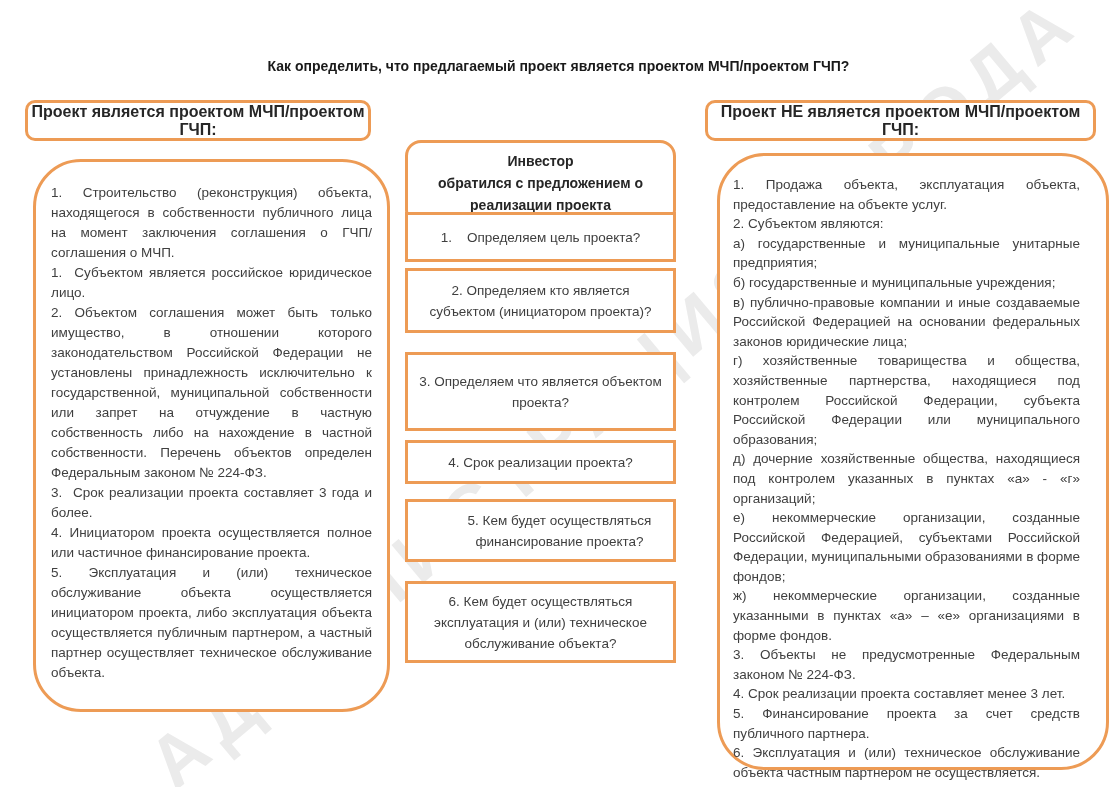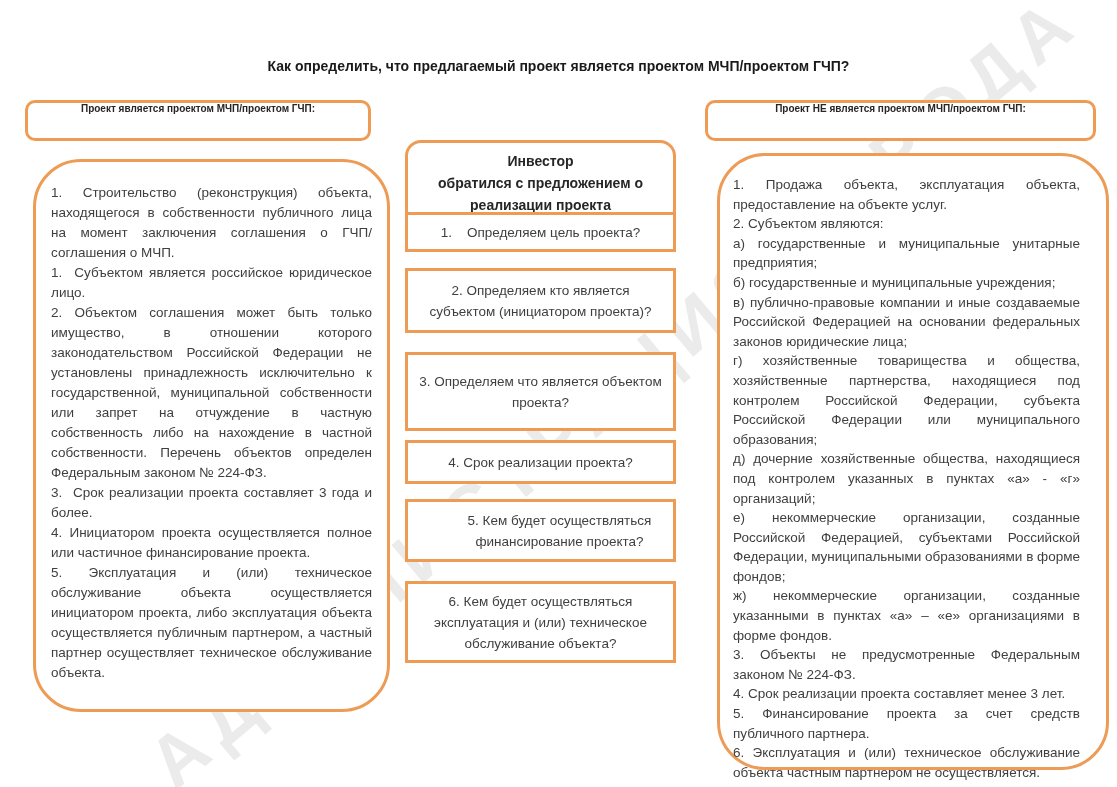--- a/index.html
+++ b/index.html
@@ -14,21 +14,21 @@
     user-select:none;pointer-events:none;z-index:0;
   }
   .wm1{left:20px;top:350px;}
   .title{
     position:absolute;left:0;top:58px;width:1117px;text-align:center;
     font-size:14px;font-weight:bold;color:#1a1a1a;z-index:2;
   }
   .hdr{
     position:absolute;border:3px solid #ed9b55;border-radius:10px;
     display:flex;justify-content:center;text-align:center;
-    font-size:10px;font-weight:bold;color:#262626;background:#ffffff;z-index:1;
+    font-size:16px;font-weight:bold;color:#262626;background:#ffffff;z-index:1;
   }
   .left-hdr{left:25px;top:100px;width:340px;height:35px;}
   .right-hdr{left:705px;top:100px;width:385px;height:35px;}
   .bigbox{
     position:absolute;border:3px solid #ed9b55;border-radius:48px;
     background:#ffffff;color:#3f3f3f;font-size:13.5px;z-index:1;
     box-sizing:border-box;
   }
   .left-box{left:33px;top:159px;width:357px;height:553px;padding:21px 15px;line-height:20px;}
   .right-box{left:705px;top:153px;width:392px;height:617px;padding:19px 26px 19px 13px;line-height:19.6px;margin-left:12px;}
@@ -41,21 +41,21 @@
     box-sizing:border-box;
     margin-top:48px;
   }
   .step{
     position:absolute;left:405px;width:271px;
     border:3px solid #ed9b55;background:#ffffff;color:#3f3f3f;
     display:flex;align-items:center;justify-content:center;text-align:center;
     font-size:13.5px;line-height:21px;z-index:1;box-sizing:border-box;
     padding:2px 10px;
   }
-  .s1{top:212px;height:40px;}
+  .s1{top:212px;height:50px;}
   .s2{top:268px;height:65px;}
   .s3{top:352px;height:79px;}
   .s4{top:440px;height:44px;}
   .s5{top:499px;height:63px;padding-left:48px;}
   .s6{top:581px;height:82px;}
 </style>
 </head>
 <body>
 
 <div class="canvas">

